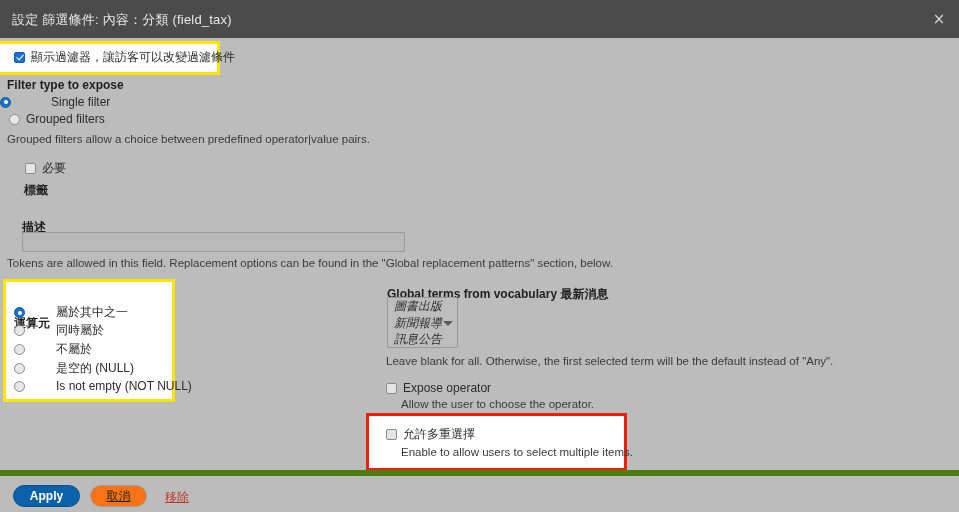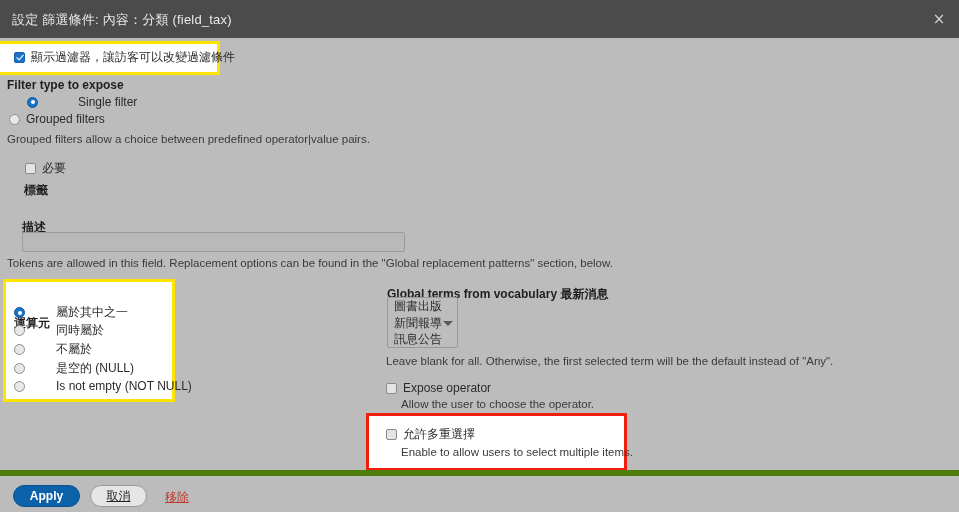--- a/index.html
+++ b/index.html
@@ -147,21 +147,21 @@
   }
   .row {
     display: flex;
     align-items: center;
     gap: 6px;
     white-space: nowrap;
   }
 
   
   #filter-type-title { position: absolute; left: 7px; top: 40px; }
-  #radio-single { position: absolute; left: 27px; top: 57px; gap: 40px; }
+  #radio-single { position: absolute; left: 0; top: 57px; gap: 40px; }
   #radio-grouped { position: absolute; left: 9px; top: 74px; }
   #grouped-hint { position: absolute; left: 7px; top: 95px; }
 
   #required-row { position: absolute; left: 25px; top: 122px; }
   #label-caption { position: absolute; left: 24px; top: 144px; font-weight: bold; }
   #label-input {
     position: absolute;
     left: 24px; top: 157px;
     width: 257px; height: 18px;
     box-sizing: border-box;
@@ -208,20 +208,21 @@
   #vocab-title { position: absolute; left: 387px; top: 248px; }
   #vocab-select {
     position: absolute;
     left: 387px; top: 259px;
     width: 71px; height: 51px;
     box-sizing: border-box;
     background: #bdbdbd;
     border: 1px solid #9a9a9a;
     border-radius: 2px;
     overflow: hidden;
+    font-style: italic;
   }
   #vocab-select .opt {
     font-size: 12px;
     color: #2c2c2c;
     padding: 0 0 0 6px;
     line-height: 16.6px;
     white-space: nowrap;
   }
   #vocab-arrow {
     position: absolute;
@@ -266,21 +267,21 @@
     font-weight: bold;
     line-height: 20px;
     text-align: center;
     cursor: pointer;
     box-sizing: border-box;
   }
   .btn-cancel {
     position: absolute;
     left: 90px; top: 9px;
     width: 57px; height: 22px;
-    background: #e5e5e5;
+    background: #f97316;
     border: 1px solid #9d9d9d;
     border-radius: 11px;
     color: #242424;
     font-size: 12px;
     line-height: 20px;
     text-align: center;
     cursor: pointer;
     box-sizing: border-box;
     text-decoration: underline;
   }

